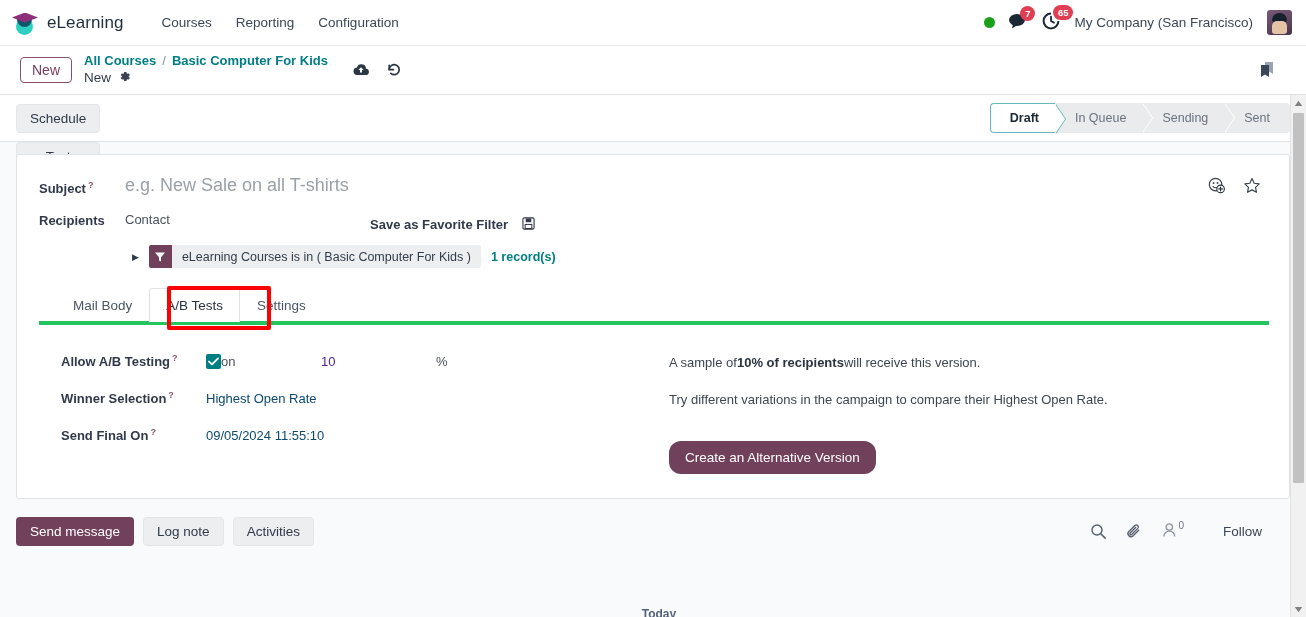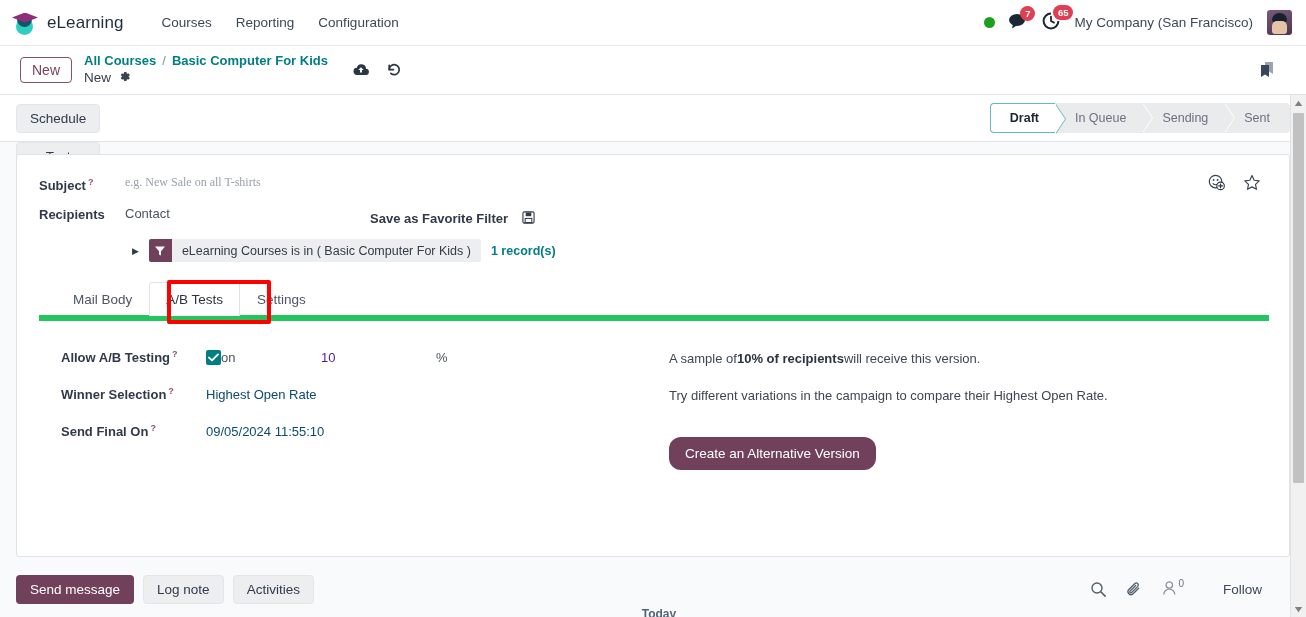--- a/index.html
+++ b/index.html
@@ -128,36 +128,36 @@
   }
   .st-item.active:after { border-left-color: #ffffff; right: -10px; }
   .st-item.active:before { border-left-color: #66b9bc; right: -11px; }
   .st-item:first-child { border-radius: 4px 0 0 4px; }
   .st-item:last-child { border-radius: 0 4px 4px 0; padding-right: 20px; }
 
   
   .sheet-wrap { padding: 12px 16px 0 16px; background: #f9fafb; }
   .sheet {
     background: #ffffff; border: 1px solid #dfe2e6; border-radius: 3px;
-    height: 403px; position: relative;
+    height: 345px; position: relative;
   }
   .sheet-inner { padding: 16px 20px 0 22px; }
 
   .form-row { display: flex; align-items: flex-start; }
   .lbl {
     font-weight: bold; color: #31394a; font-size: 13px;
     width: 86px; flex: none; padding-top: 5px; position: relative;
   }
   .help-q { color: #8a4f6d; font-size: 9px; vertical-align: super; margin-left: 2px; }
 
   .subj-row { margin-bottom: 6px; align-items: center; }
   .subj-input {
-    border: none; outline: none; font-size: 12px; color: #36404e;
+    border: none; outline: none; font-size: 18px; color: #36404e;
     width: 640px; background: transparent; padding: 4px 0 4px 0;
-    font-family: Liberation Serif, serif;
+    font-family: Liberation Sans, sans-serif;
   }
   .subj-input::placeholder { color: #9aa1aa; }
   .subj-icons { margin-left: auto; display: flex; align-items: center; gap: 18px; padding-right: 8px;}
   .sm-ico { cursor: pointer; display: flex; }
 
   .recip-row { align-items: flex-start; margin-top: 8px; }
   .recip-val { font-size: 13px; color: #4a525e; padding-top: 4px; width: 245px; }
   .fav-filter {
     font-size: 13px; font-weight: bold; color: #31394a; cursor: pointer;
     display: flex; gap: 14px; padding-top: 9px;
@@ -173,21 +173,21 @@
     display: flex; align-items: center; justify-content: center;
     border-radius: 2px 0 0 2px; cursor: pointer;
   }
   .filter-text {
     background: #eceef0; color: #333c49; font-size: 12.5px;
     padding: 4.5px 10px; border-radius: 0 2px 2px 0;
   }
   .record-count { color: #017e84; font-size: 12.5px; font-weight: bold; cursor: pointer; }
 
   
-  .notebook { margin-top: 20px; border-bottom: 6px solid #22c55e; display: flex; padding-left: 17px; position: relative; text-align: center;}
+  .notebook { margin-top: 20px; border-bottom: 4px solid #22c55e; display: flex; padding-left: 17px; position: relative; text-align: center;}
   .tab {
     font-size: 13.5px; color: #4c5563; padding: 9px 16px 8px;
     cursor: pointer; border: 1px solid transparent; margin-bottom: -1px;
     background: transparent; white-space: nowrap;
   }
   .tab.active {
     color: #2a3340; background: #ffffff;
     border-color: #dfe2e6 #dfe2e6 #ffffff;
     border-radius: 3px 3px 0 0;
   }

